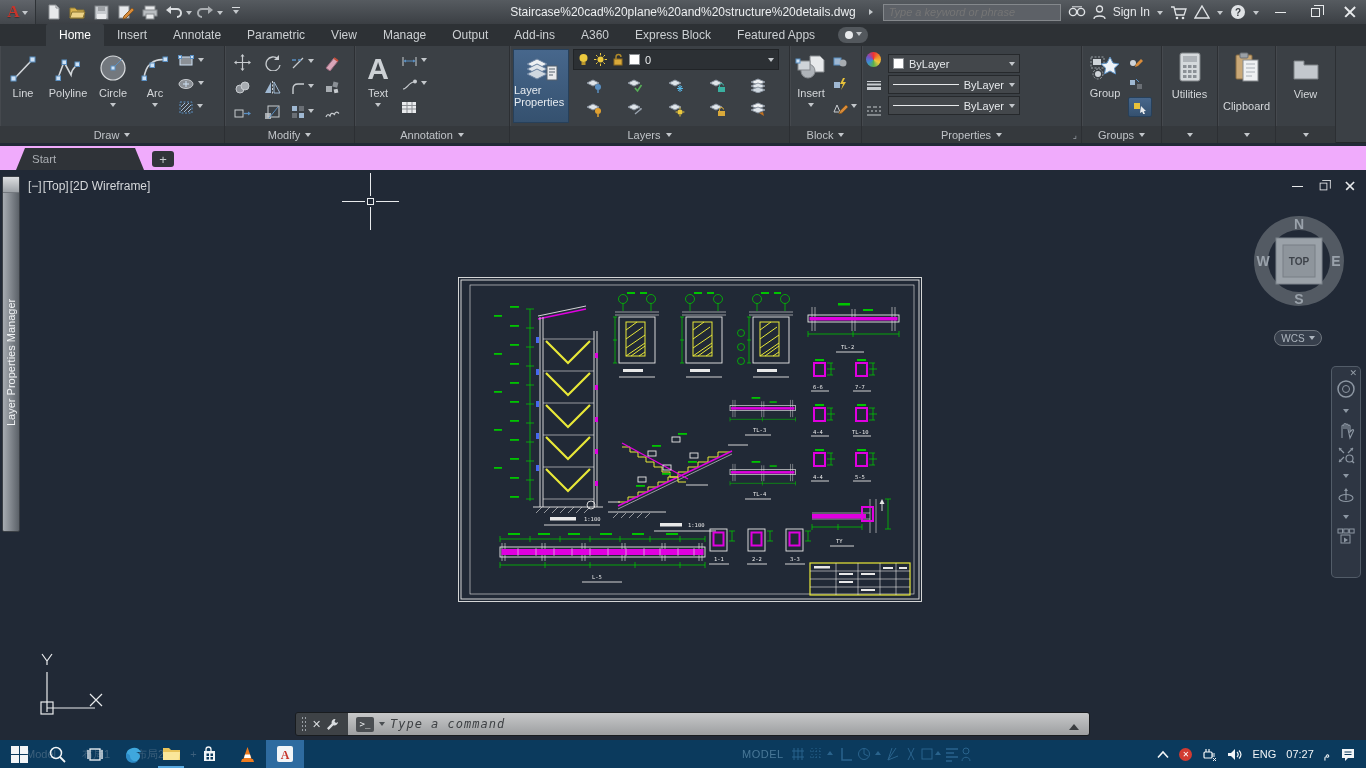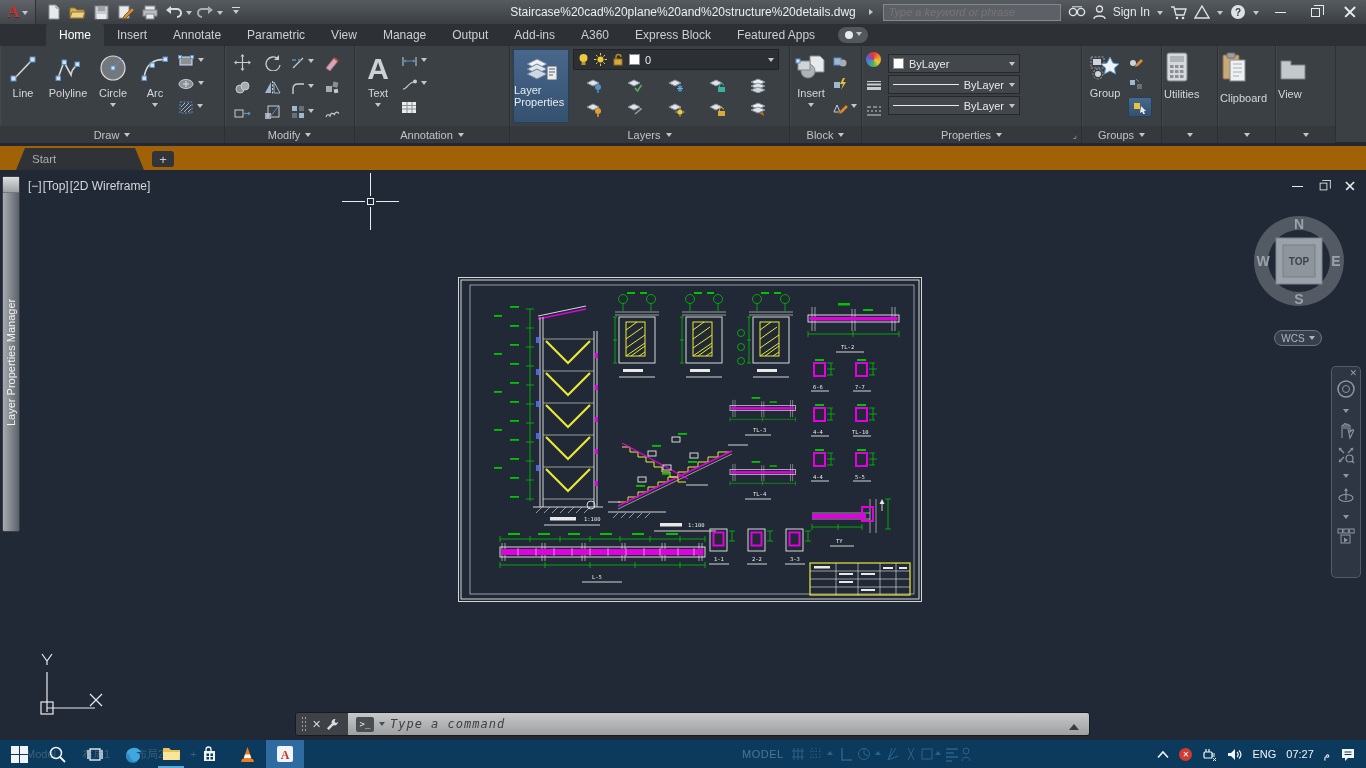--- a/index.html
+++ b/index.html
@@ -43,25 +43,25 @@
   .smcol{display:flex;flex-direction:column;justify-content:space-between;height:72px;padding:3px 2px}
   .smbtn{height:20px;display:flex;align-items:center;gap:3px}
   .mgrid{display:grid;grid-template-columns:repeat(4,30px);grid-auto-rows:25px;align-items:center;justify-items:center;padding-top:2px}
   .lpbtn{width:56px;height:74px;margin:1px;background:linear-gradient(#47678c,#35516f);border:1px solid #27405a;display:flex;flex-direction:column;align-items:center;padding-top:4px;color:#e6ebf0;font-size:11px;line-height:12px}
   .lright{display:flex;flex-direction:column;width:212px;padding:1px 3px}
   .lrow{height:21px;background:#2c3034;border:1px solid #212427;display:flex;align-items:center;gap:5px;padding:0 4px;margin-bottom:3px}
   .lgrid{display:grid;grid-template-columns:repeat(5,1fr);grid-auto-rows:24px;align-items:center;justify-items:center}
   .swatch{width:11px;height:11px;background:#fff;border:1px solid #8a8e92}
   .pdd{width:132px;height:19px;background:#43474b;border:1px solid #26292c;display:flex;align-items:center;gap:5px;padding:0 4px;font-size:11px;color:#e6e9ec;margin-bottom:2px}
   .lnsmp{flex:1;height:0;border-top:1.6px solid #e8eaec}
-  .cpanel{width:56px;flex-direction:column;display:flex;padding-top:6px;color:#d4d7da;font-size:11px}
+  .cpanel{width:56px;flex-direction:column;align-items:center;display:flex;padding-top:6px;color:#d4d7da;font-size:11px}
   .hl{background:linear-gradient(#47678c,#35516f);border:1px solid #27405a;border-radius:2px}
 
   
-  #ftabs{position:absolute;left:0;top:146px;width:1366px;height:24px;background:#a16207;display:flex;align-items:flex-end;padding-left:16px}
+  #ftabs{position:absolute;left:0;top:146px;width:1366px;height:24px;background:#f0abfc;display:flex;align-items:flex-end;padding-left:16px}
   .ftab{height:22px;display:flex;align-items:center;padding:0 16px;font-size:11.5px;clip-path:polygon(9px 0,calc(100% - 9px) 0,100% 100%,0 100%)}
   .fstart{background:#2f3338;color:#a9adb2;width:128px}
   .factive{background:linear-gradient(#54585e,#3f4349);color:#edeff1;margin-left:4px;gap:9px}
   .fclose{color:#b9bdc1;font-size:11px}
   .fplus{width:22px;height:16px;margin:0 0 3px 8px;background:#31353a;border-radius:3px;color:#c6cace;display:flex;align-items:center;justify-content:center;font-size:13px}
 
   
   #viewport{position:absolute;left:0;top:170px;width:1366px;height:570px;background:#212936;overflow:hidden}
   .pstrip{position:absolute;left:2px;top:6px;width:18px;height:356px;background:linear-gradient(90deg,#a6abb1,#5b6168);border-radius:2px;border:1px solid #3a3f45}
   .pgrip{height:16px;background:linear-gradient(#dcdee0,#9da2a7);border-bottom:1px solid #73787e}
@@ -647,21 +647,21 @@
       </div>
   </div>
 
   <div class="panel cpanel" style="width:58px">
     <svg width="28" height="32" viewBox="0 0 28 32">
         <rect x="3" y="3" width="16" height="24" rx="1" fill="#c9a877" stroke="#8a6d42"></rect>
         <rect x="7" y="1" width="8" height="5" rx="1" fill="#9aa0a6" stroke="#6a6f75"></rect>
         <rect x="10" y="8" width="15" height="21" fill="#eef0f2" stroke="#85898d"></rect>
         <path d="M13 12h9M13 16h9M13 20h9M13 24h6" stroke="#aab0b6"></path>
       </svg>
-    <span style="margin-top:8px">Clipboard</span>
+    <span style="margin-top:16px">Clipboard</span>
     <div class="plabel">
         <span class="car"></span>
       </div>
   </div>
 
   <div class="panel cpanel" style="width:60px">
     <svg width="30" height="30" viewBox="0 0 30 30">
         <path d="M3 9h10v4h14v14H3z" fill="#c3c8cd" stroke="#7d8185"></path>
       </svg>
     <span style="margin-top:6px">View</span>

